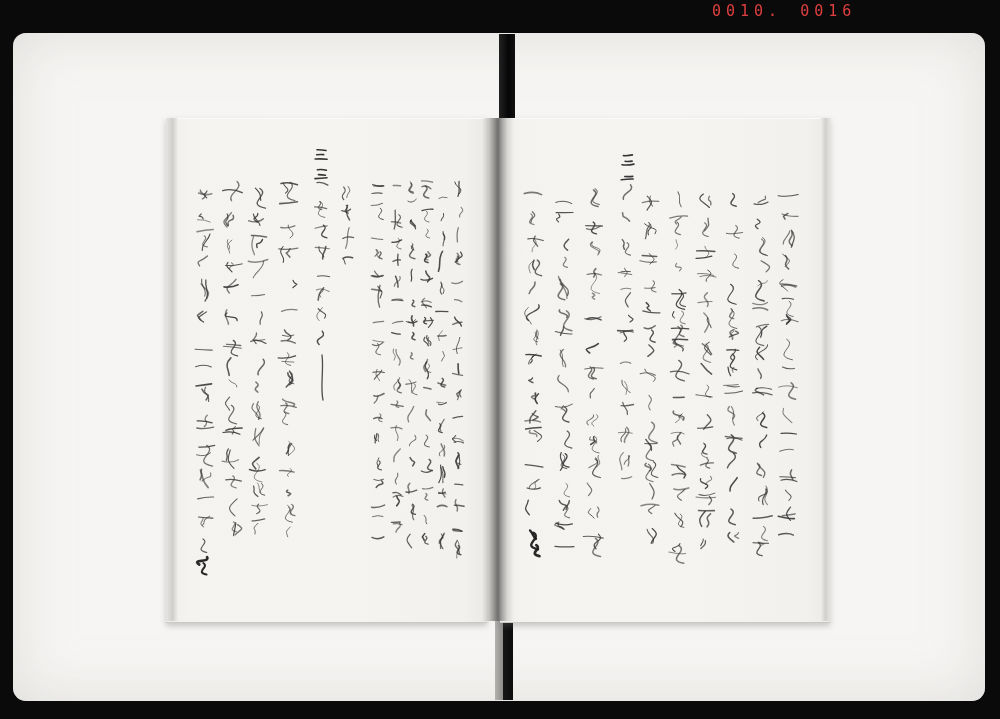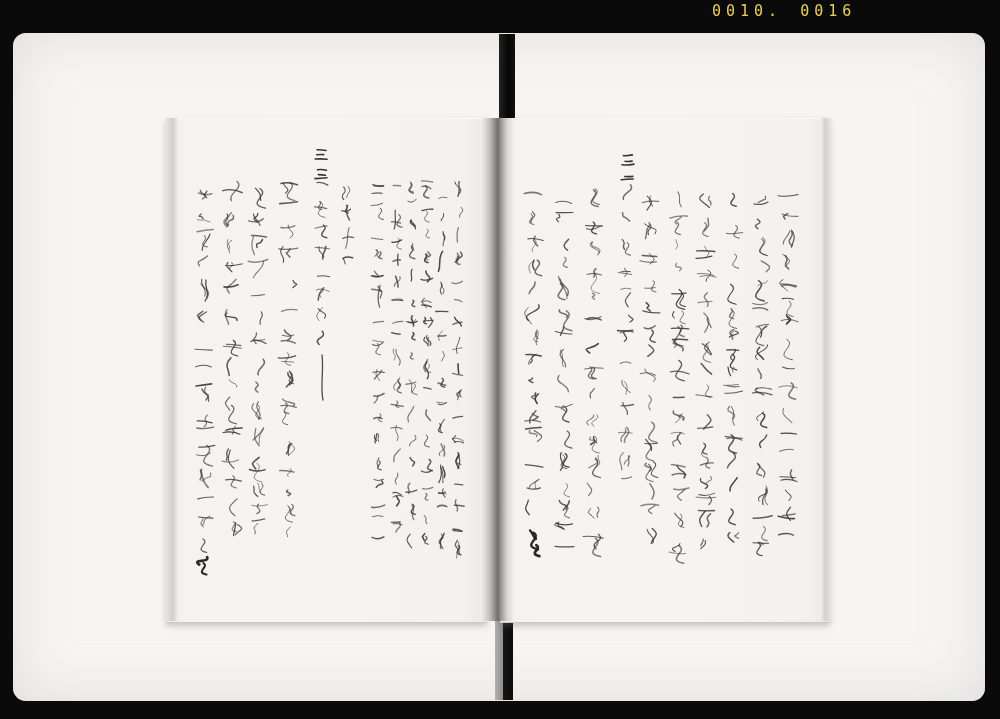--- a/index.html
+++ b/index.html
@@ -1,19 +1,19 @@
 <!DOCTYPE html>
 <html><head>
 <meta charset="utf-8">
 <style>
   html,body{margin:0;padding:0;background:#0a0a0a;}
   #stage{position:relative;width:1000px;height:719px;background:#0a0a0a;overflow:hidden;
          font-family:"Liberation Sans",sans-serif;}
   
-  #counter{position:absolute;left:712px;top:0px;color:#fde047;
+  #counter{position:absolute;left:712px;top:0px;color:#ef4444;
            font-family:"DejaVu Sans Mono",monospace;font-size:15px;line-height:22px;
            letter-spacing:5px;white-space:nowrap;opacity:.92;}
   #counter .grp2{margin-left:18px;}
   
   #scan{position:absolute;left:13px;top:33px;width:972px;height:668px;background:#f6f5f3;
         border-radius:13px;box-shadow:inset 0 0 55px rgba(205,204,200,.55);}
   
   #spine-top{position:absolute;left:499px;top:34px;width:16px;height:88px;
              background:linear-gradient(to right,#222,#060606 60%,#111);}
   #spine-bottom{position:absolute;left:495px;top:620px;width:18px;height:80px;

